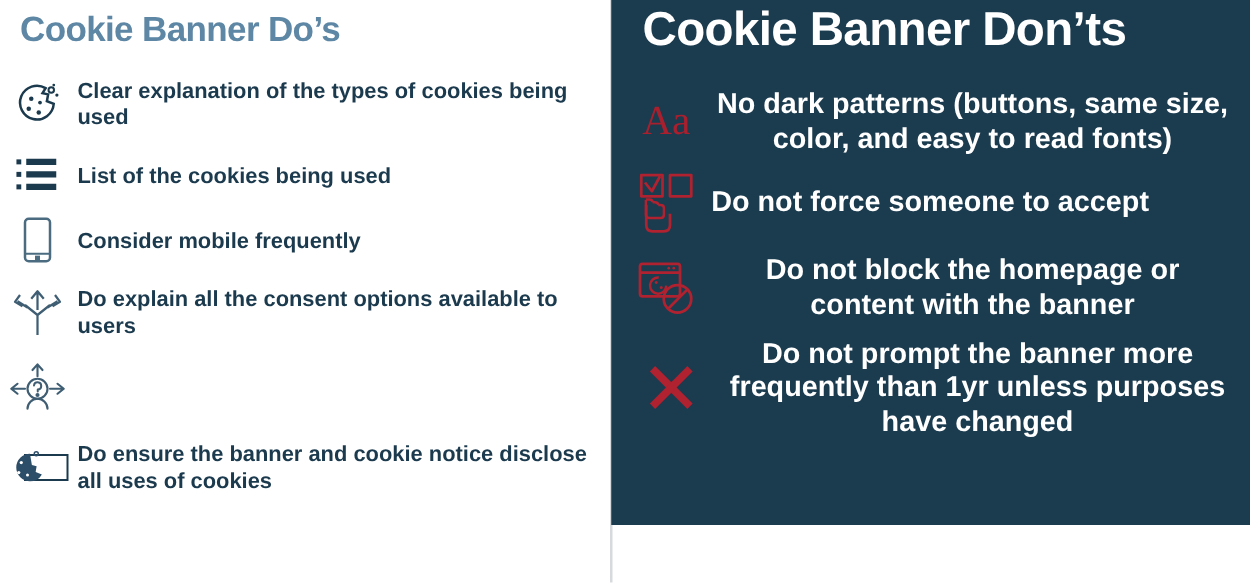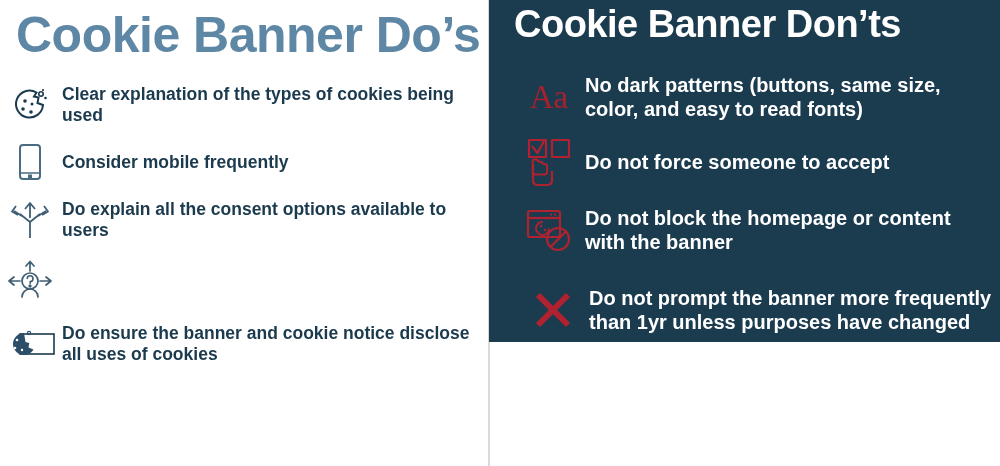--- a/index.html
+++ b/index.html
@@ -23,33 +23,33 @@
     padding:0;
   }
   .divider{
     position:absolute;
     left:488px;top:0;
     width:2px;height:466px;
     background:#d7dadd;
   }
   .panel-right{
     position:relative;
-    width:511px;height:342px;
+    width:511px;height:420px;
     background:#1b3b4f;
     box-sizing:border-box;
   }
   .title{
     font-weight:bold;
     letter-spacing:-0.5px;
     line-height:1;
     margin:0;
   }
   .title-left{
     color:#5d87a4;
-    font-size:50px;
+    font-size:28px;
     padding:10px 0 0 16px;
   }
   .title-right{
     color:#ffffff;
     font-size:38px;
     padding:5px 0 0 25px;
   }
   .list{
     list-style:none;
     margin:0;
@@ -74,28 +74,29 @@
   .panel-left .list{padding:14px 0 0 0;}
   .panel-left .item{padding:0 10px 0 4px;}
   .panel-left .icon-cell{width:52px;height:52px;}
   .panel-left .text-cell{
     color:#1b3a4e;
     font-size:17.5px;
     margin-left:6px;
     max-width:420px;
   }
   
-  .panel-right .list{padding:18px 0 0 0;margin-left:16px;}
+  .panel-right .list{padding:18px 0 0 0;}
   .panel-right .item{padding:0 8px 0 16px;}
   .panel-right .icon-cell{width:56px;height:56px;}
   .panel-right .text-cell{
     color:#ffffff;
-    font-size:20px;
+    font-size:23px;
     margin-left:8px;
     max-width:418px;
+    text-align:center;
   }
   .aa-glyph{
     font-family:"Liberation Serif", serif;
     color:#a8202e;
     font-size:33px;
     line-height:1;
     font-weight:normal;
   }
   svg{display:block;}
 </style>
@@ -118,20 +119,33 @@
             <circle cx="21" cy="27" r="1.8" fill="#1b3a4e"></circle>
             <circle cx="22" cy="19" r="1.5" fill="#1b3a4e"></circle>
             <circle cx="31" cy="9" r="2.2" fill="none" stroke="#1b3a4e" stroke-width="1.6"></circle>
             <circle cx="35.5" cy="13" r="1.3" fill="#1b3a4e"></circle>
             <circle cx="33" cy="5" r="1.1" fill="#1b3a4e"></circle>
           </svg>
         </span>
         <span class="text-cell">Clear explanation of the types of cookies being used</span>
       </li>
 
+      <li class="item" style="height:52px;">
+        <span class="icon-cell">
+          <svg width="34" height="30" viewBox="0 0 34 30">
+            <rect x="0" y="2.5" width="4" height="4" fill="#1b3a4e"></rect>
+            <rect x="0" y="12.5" width="4" height="4" fill="#1b3a4e"></rect>
+            <rect x="0" y="22.5" width="4" height="4" fill="#1b3a4e"></rect>
+            <rect x="8" y="2" width="24" height="5" fill="#1b3a4e"></rect>
+            <rect x="8" y="12" width="24" height="5" fill="#1b3a4e"></rect>
+            <rect x="8" y="22" width="24" height="5" fill="#1b3a4e"></rect>
+          </svg>
+        </span>
+        <span class="text-cell">List of the cookies being used</span>
+      </li>
 
       <li class="item" style="height:53px;">
         <span class="icon-cell">
           <svg width="30" height="40" viewBox="0 0 30 40">
             <rect x="5" y="2" width="20" height="34" rx="3" ry="3" fill="none" stroke="#4a6b80" stroke-width="2"></rect>
             <line x1="5" y1="30" x2="25" y2="30" stroke="#4a6b80" stroke-width="1.5"></line>
             <rect x="13" y="31.5" width="4" height="3.5" fill="#4a6b80"></rect>
           </svg>
         </span>
         <span class="text-cell">Consider mobile frequently</span>

